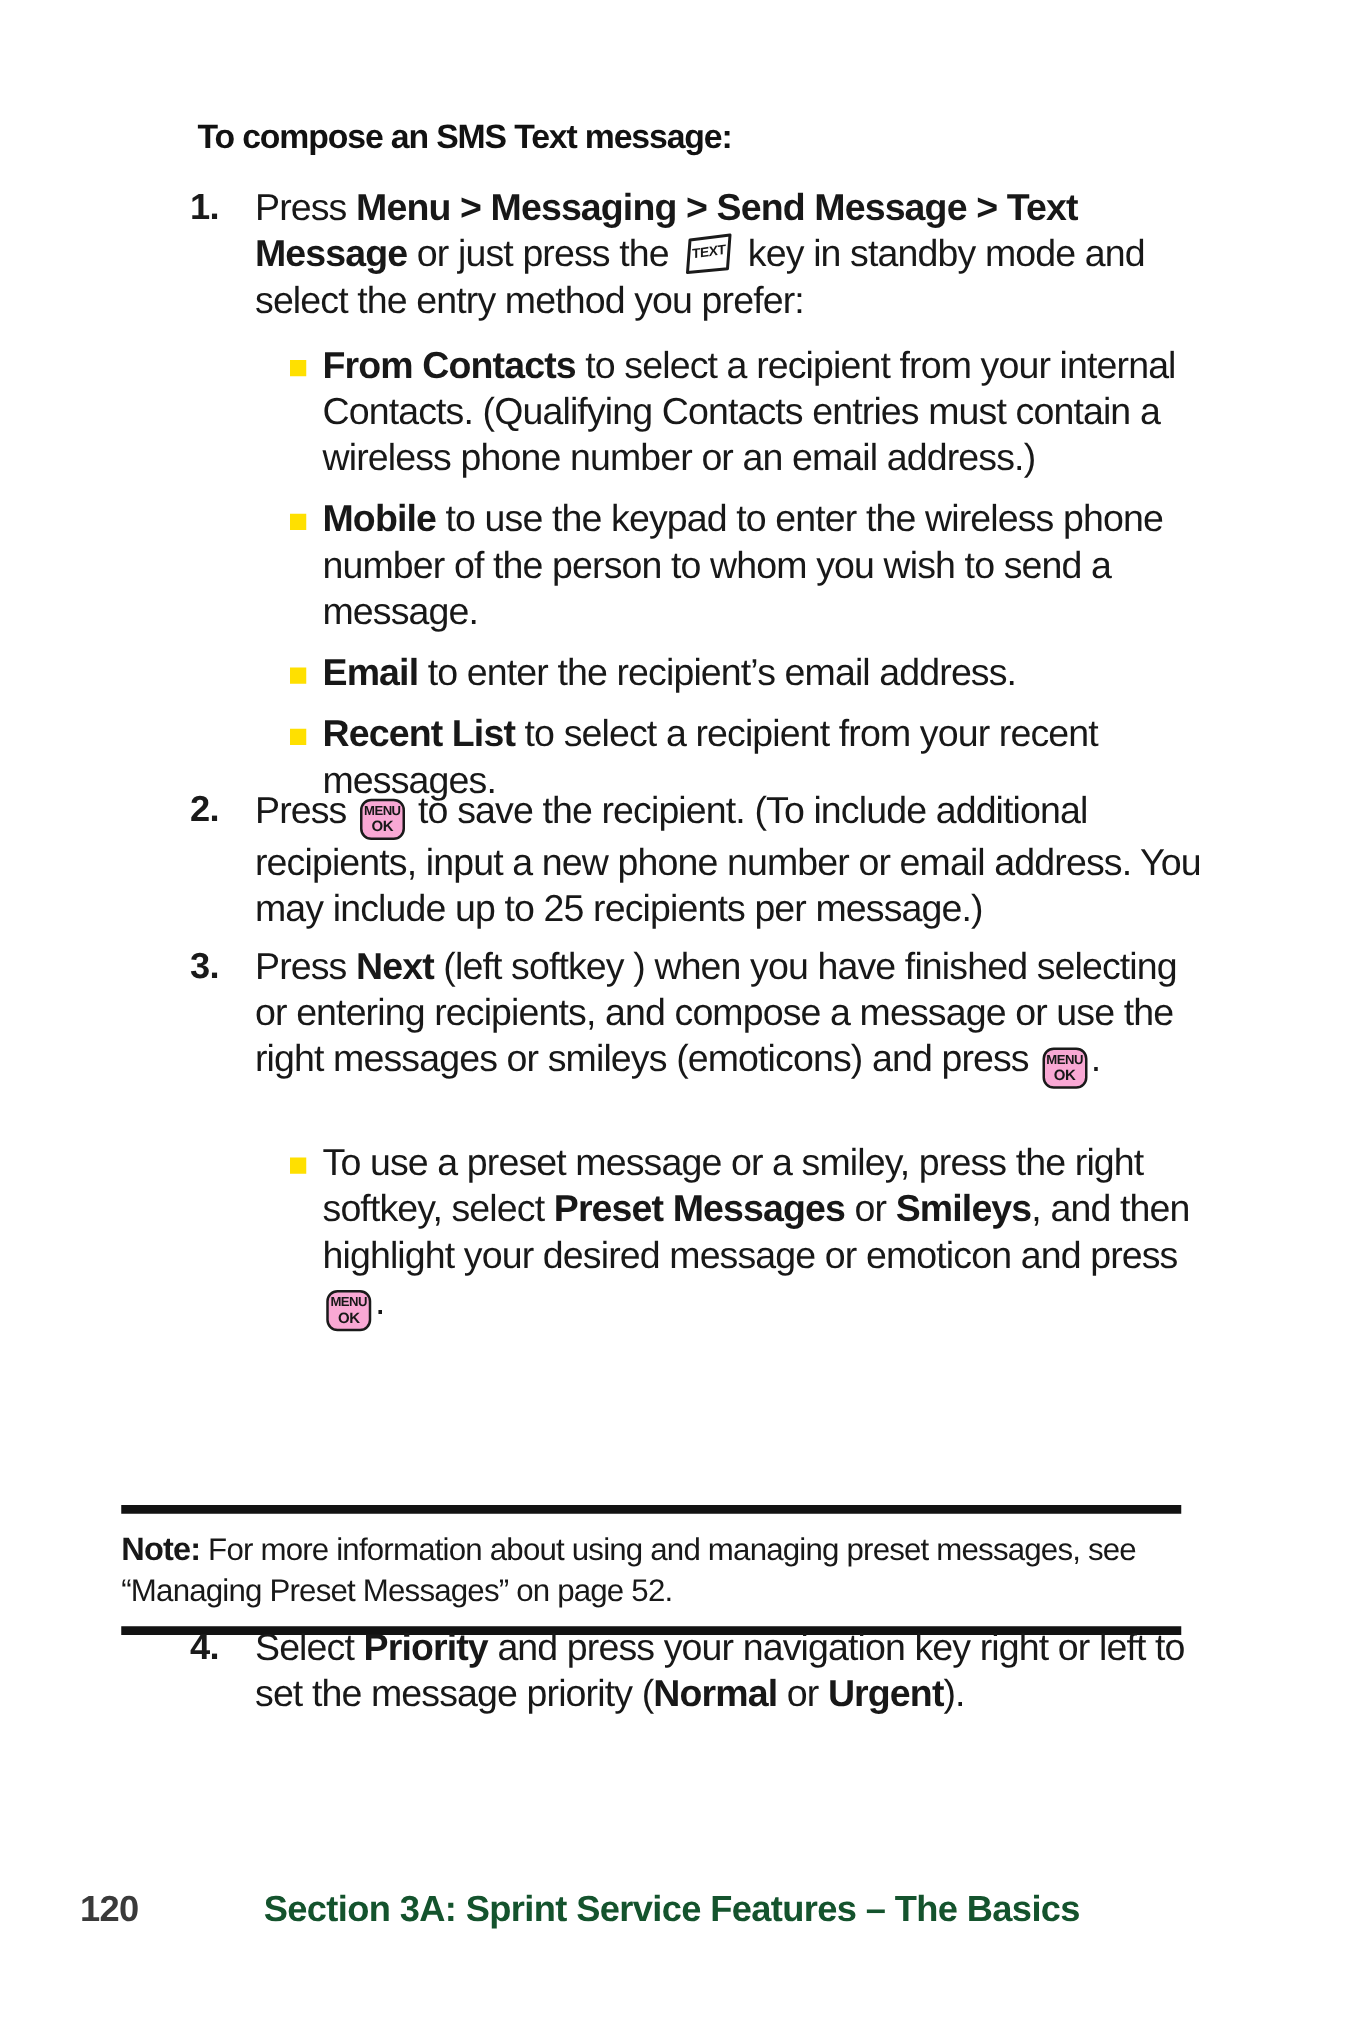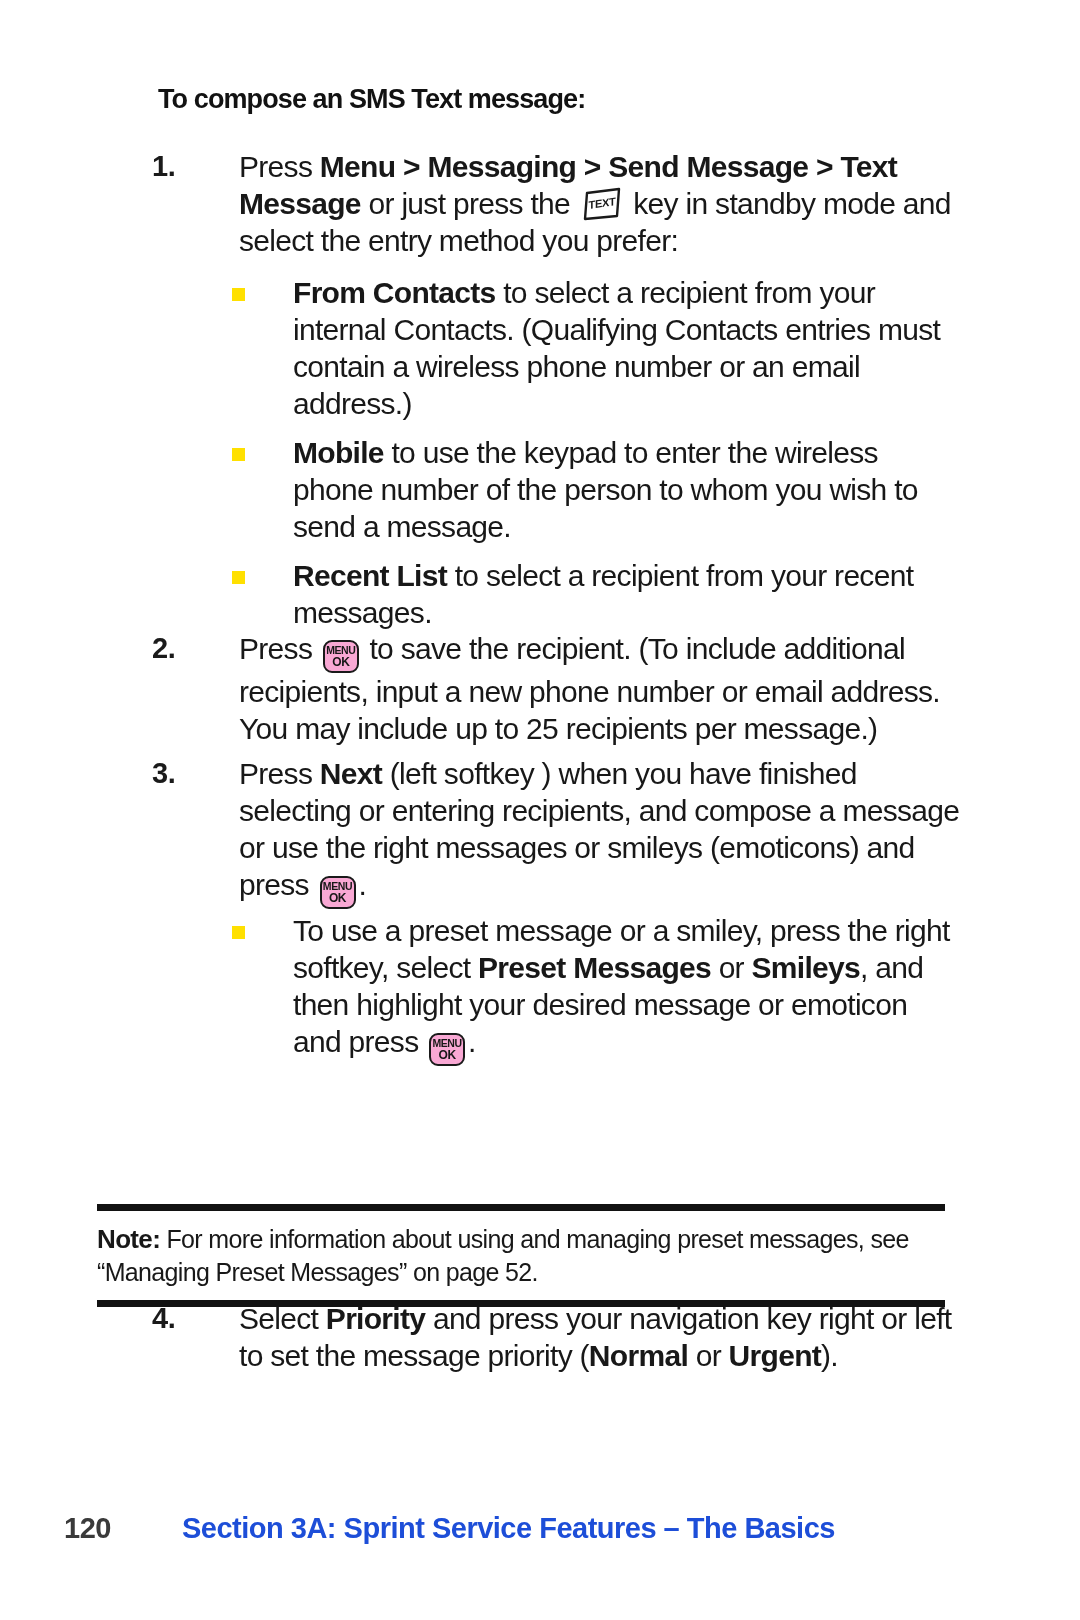--- a/index.html
+++ b/index.html
@@ -22,29 +22,28 @@
     height: 1620px;
     box-sizing: border-box;
   }
 
   
   .body-text {
     font-size: 30px;
     line-height: 37px;
     letter-spacing: -0.7px;
     color: #181818;
-    margin-left: 35px;
   }
   b, .b { font-weight: bold; }
 
   
   .heading {
     position: absolute;
     left: 158px;
-    top: 84px;
+    top: 94px;
     font-size: 27px;
     font-weight: bold;
     letter-spacing: -0.9px;
     color: #121212;
   }
 
   
   .step {
     position: absolute;
     left: 152px;
@@ -180,21 +179,22 @@
     flex: 0 0 118px;
     font-size: 29px;
     font-weight: bold;
     letter-spacing: -0.5px;
     color: #3a3a3a;
   }
   .footer-title {
     font-size: 29px;
     font-weight: bold;
     letter-spacing: -0.5px;
-    color: #1d4ed8;
+    color: #14532d;
+    margin-left: 29px;
   }
 </style>
 </head>
 <body>
 
 <div class="page">
 
   <div class="heading">To compose an SMS Text message:</div>
 
   <div class="step" style="top:148px;">
@@ -214,20 +214,26 @@
     <div class="bullet-row">
       <span class="bullet-mark">
           <i class="bullet-sq"></i>
         </span>
       <span class="bullet-text body-text"><b>Mobile</b><span> to use the keypad to enter the wireless phone number of the person to whom you wish to send a message.</span></span>
     </div>
     <div class="bullet-row">
       <span class="bullet-mark">
           <i class="bullet-sq"></i>
         </span>
+      <span class="bullet-text body-text"><b>Email</b><span> to enter the recipient’s email address.</span></span>
+    </div>
+    <div class="bullet-row">
+      <span class="bullet-mark">
+          <i class="bullet-sq"></i>
+        </span>
       <span class="bullet-text body-text"><b>Recent List</b><span> to select a recipient from your recent messages.</span></span>
     </div>
   </div>
 
   <div class="step" style="top:630px;">
     <div class="step-num">2.</div>
     <div class="step-body body-text"><span>Press </span><span class="key-menuok"><span class="k1">MENU</span><span class="k2">OK</span></span><span> to save the recipient. (To include additional recipients, input a new phone number or email address. You may include up to 25 recipients per message.)</span></div>
   </div>
 
   <div class="step" style="top:755px;">

